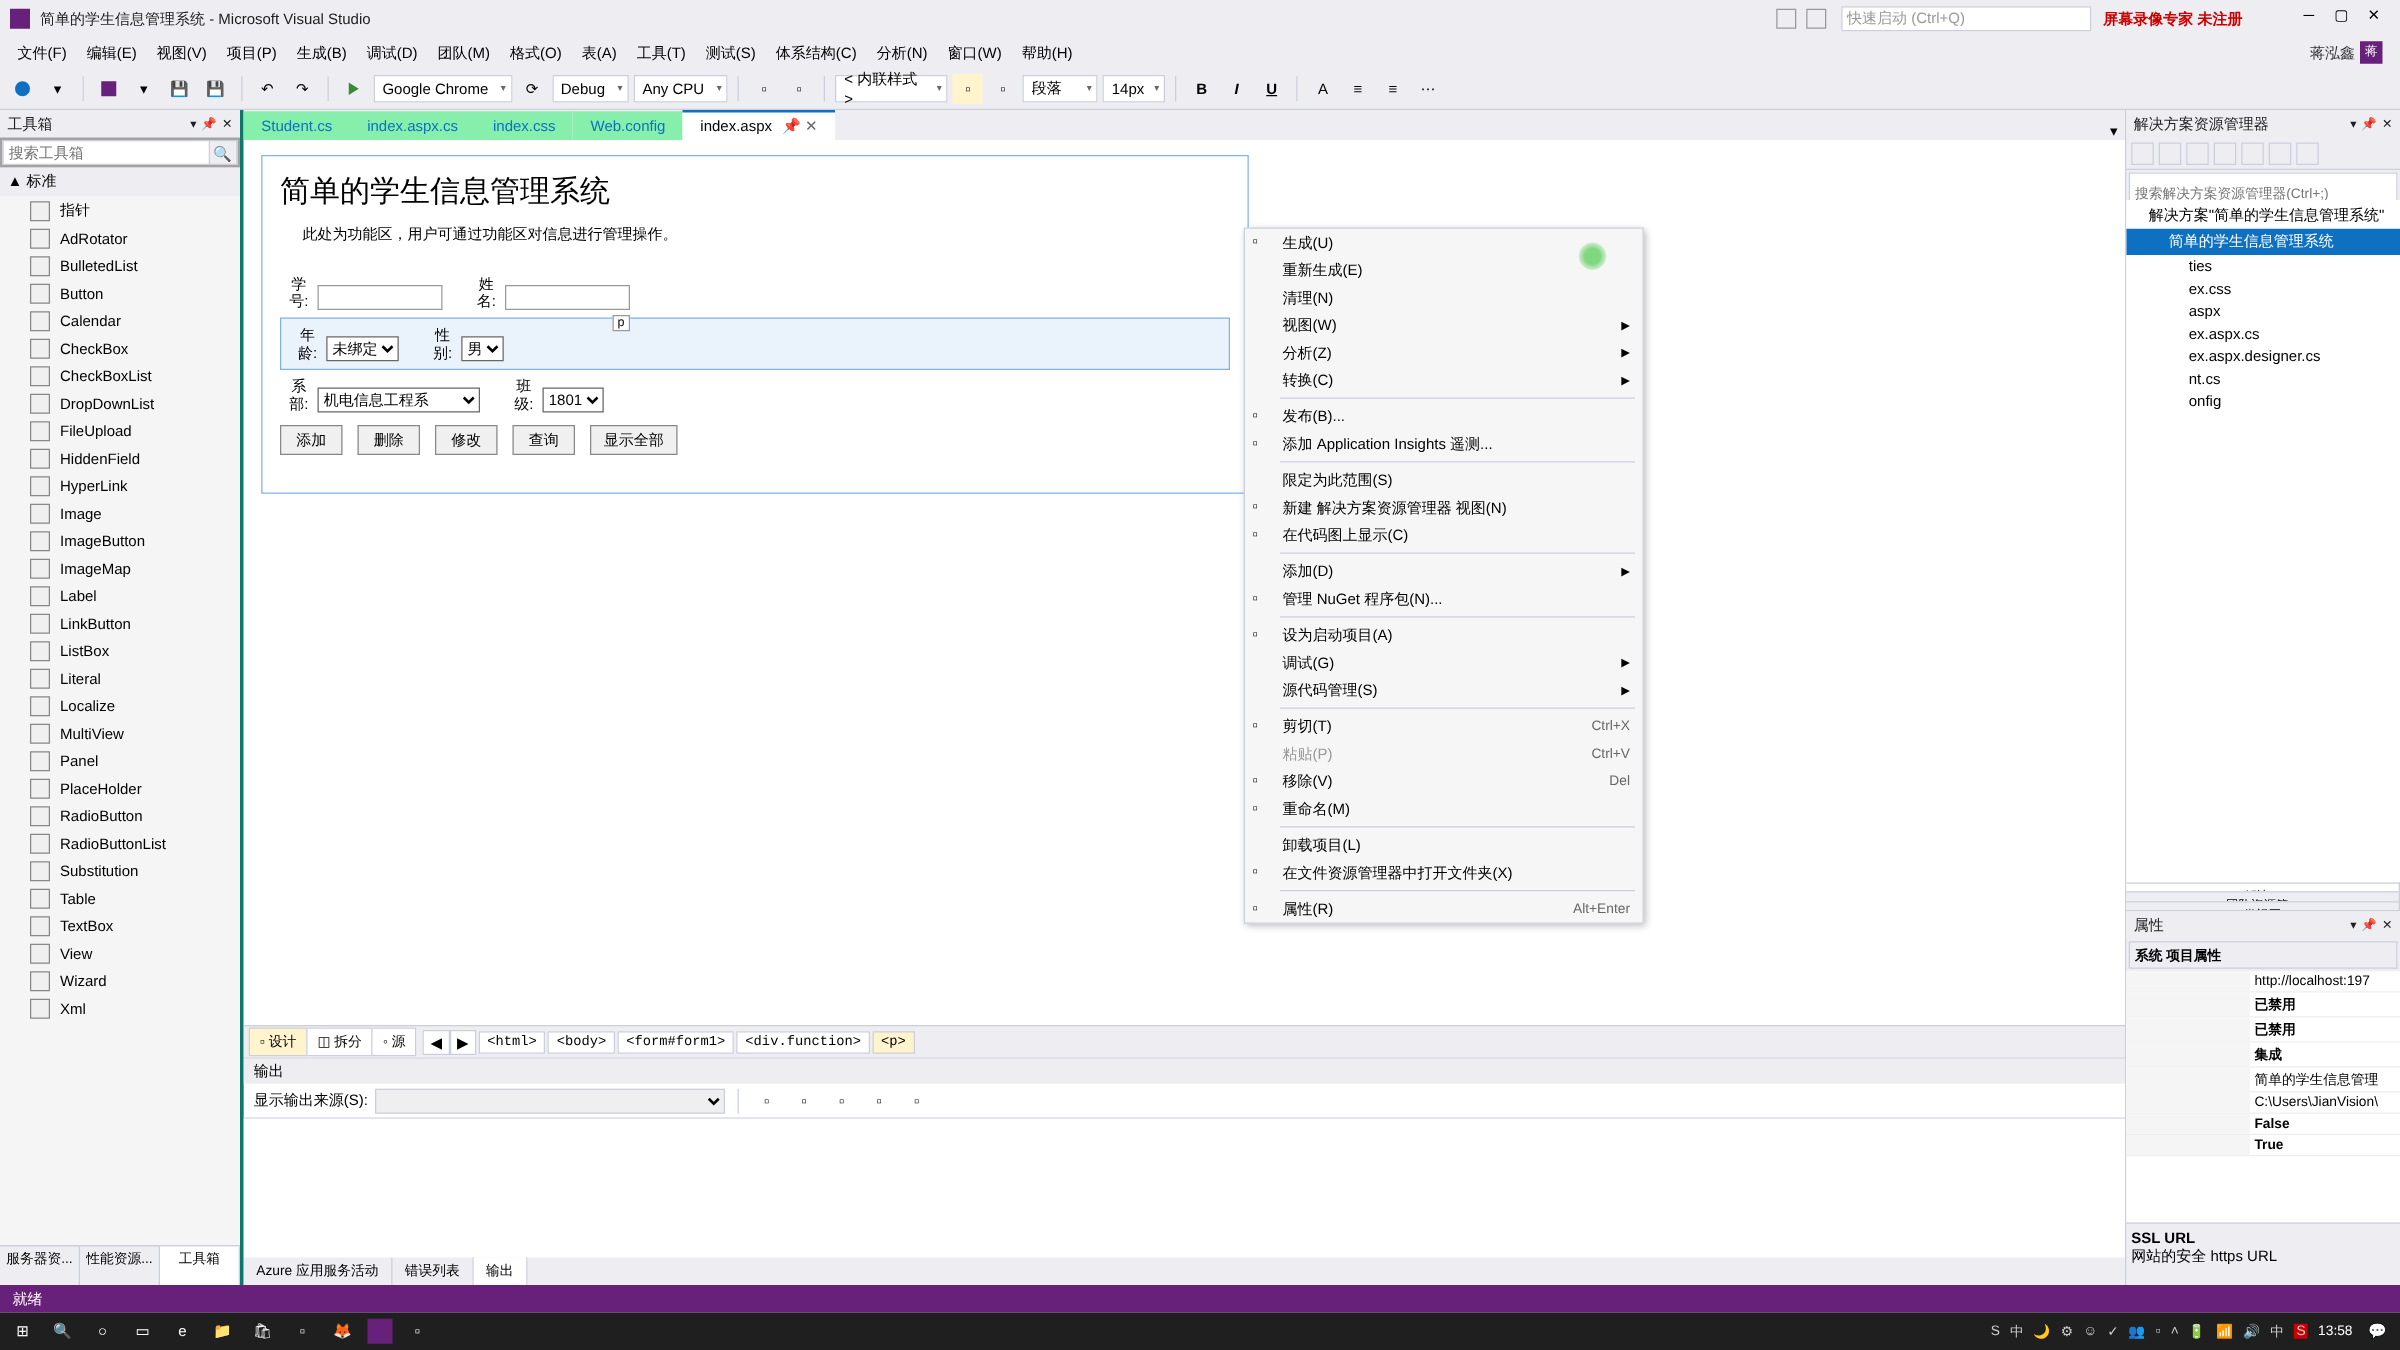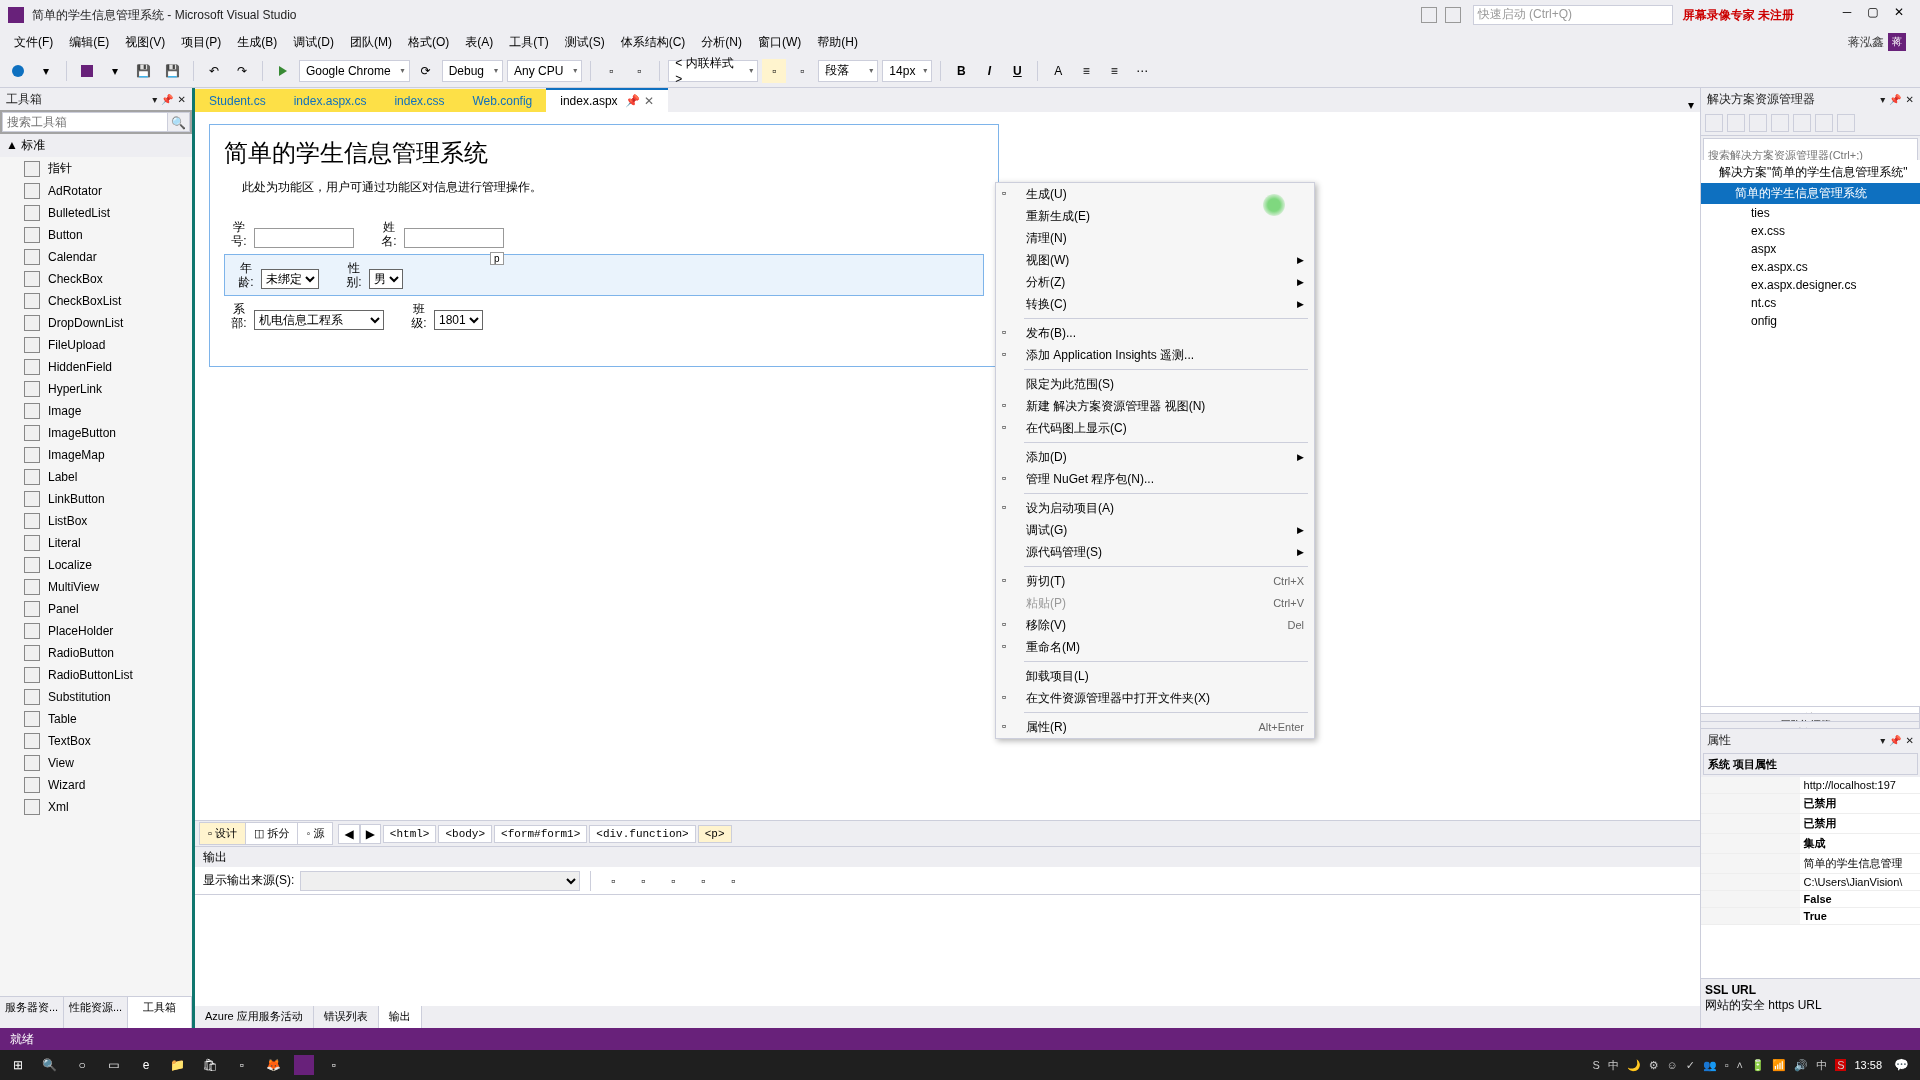--- a/index.html
+++ b/index.html
@@ -49,21 +49,21 @@
 .tb-group { padding: 3px 6px; background: #eeeef2; cursor: pointer; }
 .tb-item { padding: 3px 6px 3px 24px; display: flex; align-items: center; gap: 8px; cursor: pointer; position: relative; }
 .tb-icon { width: 16px; height: 16px; display: inline-block; border: 1px solid #888; background: #f0f0f0; }
 .toolbox-tabs { display: flex; height: 32px; border-top: 1px solid #cccedb; }
 .toolbox-tabs .tt { flex: 1; text-align: center; line-height: 21px; border-right: 1px solid #cccedb; background: #eeeef2; cursor: pointer; font-size: 11px; overflow: hidden; }
 .toolbox-tabs .tt.active { background: #fff; }
 
 
 .editor { flex: 1; display: flex; flex-direction: column; background: #fff; position: relative; }
 .doc-tabs { height: 24px; background: #eeeef2; display: flex; align-items: flex-end; }
-.doc-tab { padding: 4px 14px; background: #fde047; color: #0e70c0; cursor: pointer; border-top: 1px solid transparent; }
+.doc-tab { padding: 4px 14px; background: #86efac; color: #0e70c0; cursor: pointer; border-top: 1px solid transparent; }
 .doc-tab.active { background: #fff; color: #000; border-top: 2px solid #0e70c0; }
 .doc-tab .x { margin-left: 8px; color: #666; }
 .doc-tabs .drop { margin-left: auto; padding: 0 6px; cursor: pointer; }
 .design-surface { flex: 1; background: #fff; overflow: auto; padding: 12px 14px; position: relative; }
 .design-border { border: 1px solid #7eb4ea; padding: 8px 14px 30px 14px; width: 790px; }
 .page-title { font-size: 24px; padding: 4px 0; }
 .page-desc { padding: 6px 0 18px 18px; }
 .form-section { border: 1px solid #7eb4ea; background: #eaf3fc; padding: 6px; margin-top: 6px; }
 .form-row { display: flex; align-items: flex-end; gap: 20px; margin: 6px 0; }
 .fld { display: flex; align-items: flex-end; }
@@ -426,20 +426,27 @@
               </span>
               <select style="width:130px"><option>机电信息工程系</option></select>
             </div>
           <div class="fld">
               <span class="lbl">
                 <span>班</span>
                 <span>级:</span>
               </span>
               <select><option>1801</option></select>
             </div>
+        </div>
+        <div class="btn-row">
+          <button>添加</button>
+          <button>删除</button>
+          <button>修改</button>
+          <button>查询</button>
+          <button class="wide">显示全部</button>
         </div>
       </div>
       <div class="p-tag">p</div>
     </div>
     <div class="view-tabs">
       <div class="vtab active">▫ 设计</div>
       <div class="vtab">◫ 拆分</div>
       <div class="vtab">◦ 源</div>
       <div class="nav-arrows">
           <span>◀</span>

